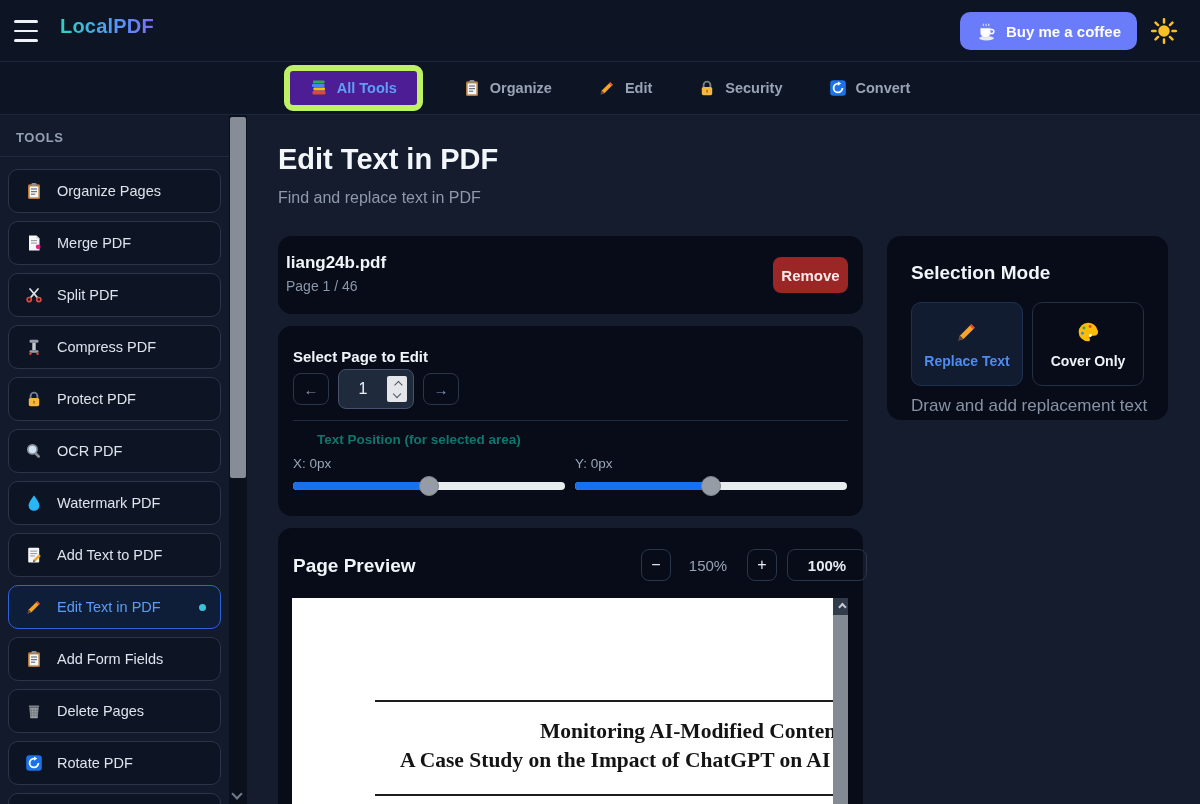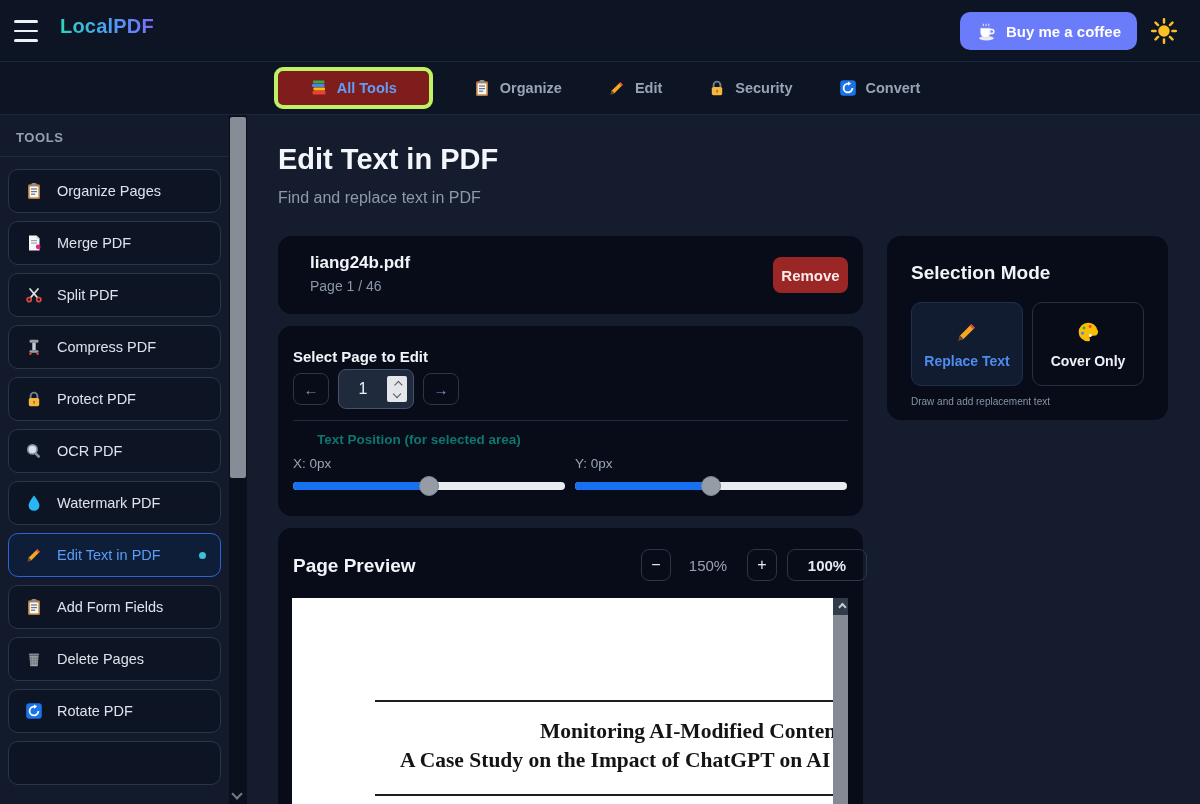--- a/index.html
+++ b/index.html
@@ -15,21 +15,21 @@
           background:linear-gradient(90deg,#2dd4bf 0%,#4f9cf6 55%,#7b6cf6 100%);
           -webkit-background-clip:text; background-clip:text; -webkit-text-fill-color:transparent; color:#4f9cf6; }
   .coffee-btn { position:absolute; right:63px; top:12px; height:38px; padding:15px 16px; background:#6b7cfa; border-radius:10px;
                 display:flex; align-items:center; gap:9px; color:#fff; font-size:15px; font-weight:700; cursor:pointer; }
   .theme-toggle { position:absolute; right:22px; top:17px; width:28px; height:28px; display:flex; align-items:center; justify-content:center; cursor:pointer; }
 
   
   .navbar { position:absolute; left:0; top:62px; width:1200px; height:53px; background:#0d1424; border-bottom:1px solid #1b2639;
             display:flex; align-items:center; justify-content:center; gap:34px; z-index:4; }
   .tab { display:flex; align-items:center; gap:9px; color:#98a4b6; font-size:14.5px; font-weight:600; cursor:pointer; padding:8px 6px; }
-  .tab.active { border:4px solid #bef264; background:#7f1d1d; border-radius:9px; padding:8px 32px; color:#5f9ef7; }
+  .tab.active { border:6px solid #bef264; background:#4c1d95; border-radius:9px; padding:8px 20px; color:#5f9ef7; }
 
   
   .sidebar { position:absolute; left:0; top:115px; width:229px; height:689px; background:#121a2b; overflow:hidden; }
   .sidebar-title { padding:15px 16px 11px; font-size:13px; font-weight:700; letter-spacing:.6px; color:#93a0b4; border-bottom:1px solid #1e2a3e; }
   .tool-list { padding:12px 8px; display:flex; flex-direction:column; gap:8px; }
   .tool-item { height:44px; border:1px solid #2a3548; background:#0d1524; border-radius:10px; display:flex; align-items:center;
                padding:0 14px 0 16px; gap:14px; font-size:14.5px; font-weight:500; color:#dde3ec; cursor:pointer; flex:0 0 44px; }
   .tool-item.active { border:1px solid #2e63d8; background:#0f1e38; color:#5b9cf6; }
   .tool-item .dot { width:7px; height:7px; border-radius:50%; background:#3ec1d5; margin-left:auto; }
 
@@ -40,21 +40,21 @@
   .side-scroll .chev-down { position:absolute; left:4px; bottom:6px; transform:rotate(-45deg); }
 
   
   .main { position:absolute; left:247px; top:115px; width:953px; height:689px; background:#141c2d; overflow:hidden; }
   .page-title { position:absolute; left:31px; top:28px; font-size:29px; font-weight:800; color:#f3f6fa; }
   .page-subtitle { position:absolute; left:31px; top:74px; font-size:16px; color:#8e99ab; }
 
   .card { position:absolute; background:#070c18; border-radius:14px; }
 
   
-  .file-card { left:31px; top:121px; width:585px; height:78px; padding:17px 32px; }
+  .file-card { left:31px; top:121px; width:585px; height:78px; padding:17px 8px; }
   .file-name { font-size:17px; font-weight:700; color:#f1f5f9; }
   .file-pages { margin-top:5px; font-size:14px; color:#8b96a8; }
   .remove-btn { position:absolute; right:15px; top:21px; width:75px; height:36px; background:#9b2626; border:none; border-radius:8px;
                 color:#fbe9e9; font-size:15px; font-weight:600; font-family:inherit; cursor:pointer; }
 
   
   .select-card { left:31px; top:211px; width:585px; height:190px; padding:0 15px; }
   .select-title { position:absolute; left:15px; top:22px; font-size:15px; font-weight:700; color:#f1f5f9; }
   .pg-btn { position:absolute; width:36px; height:32px; top:47px; background:transparent; border:1px solid #2b3648; border-radius:8px;
             color:#8b96a5; font-size:15px; font-family:inherit; cursor:pointer; }
@@ -99,21 +99,21 @@
   .doc-scroll .up-btn i { display:block; width:6px; height:6px; border-left:2px solid #c7cdd6; border-bottom:2px solid #c7cdd6; transform:rotate(135deg) translate(-1px,-1px); }
 
   
   .mode-card { left:640px; top:121px; width:281px; height:184px; padding:6px 24px; }
   .mode-title { position:absolute; left:24px; top:26px; font-size:19px; font-weight:800; color:#f1f5f9; }
   .mode-options { position:absolute; left:24px; top:66px; display:flex; gap:9px; }
   .mode-btn { width:112px; height:84px; border-radius:10px; border:1px solid #242f42; background:transparent; cursor:pointer;
               display:flex; flex-direction:column; align-items:center; justify-content:center; gap:9px;
               color:#eef2f7; font-size:14px; font-weight:600; font-family:inherit; }
   .mode-btn.active { background:#121c31; border-color:#1f2f50; color:#4e8cf0; }
-  .mode-caption { position:absolute; left:24px; top:160px; font-size:10px; color:#8793a5; }
+  .mode-caption { position:absolute; left:24px; top:160px; font-size:17px; color:#8793a5; }
 
   .icon { display:inline-flex; width:18px; height:18px; align-items:center; justify-content:center; flex:0 0 auto; }
   .icon svg { width:100%; height:100%; }
   .icon-lg { width:24px; height:24px; }
   .icon-coffee { width:21px; height:21px; }
   .icon-sun { width:26px; height:26px; }
 </style>
 </head>
 <body>
 
@@ -275,20 +275,33 @@
           </span>
         <span>OCR PDF</span>
       </div>
       <div class="tool-item">
         <span class="icon">
             <svg viewBox="0 0 18 18">
               <path d="M9 1.5 C9 1.5 3.6 8 3.6 11.4 a5.4 5.4 0 0 0 10.8 0 C14.4 8 9 1.5 9 1.5 Z" fill="#29b6f6"></path>
             </svg>
           </span>
         <span>Watermark PDF</span>
+      </div>
+      <div class="tool-item">
+        <span class="icon">
+            <svg viewBox="0 0 18 18">
+              <rect x="3.2" y="1.8" width="11" height="14.6" rx="1" fill="#f5f6f7"></rect>
+              <rect x="5.2" y="4.6" width="7" height="1.1" fill="#9aa0a6"></rect>
+              <rect x="5.2" y="7" width="7" height="1.1" fill="#9aa0a6"></rect>
+              <rect x="5.2" y="9.4" width="4.6" height="1.1" fill="#9aa0a6"></rect>
+              <path d="M8.6 13.6 L14 8.2 L15.8 10 L10.4 15.4 Z" fill="#f6a623"></path>
+              <path d="M8.6 13.6 L10.4 15.4 L8.1 16 Z" fill="#4b3a33"></path>
+            </svg>
+          </span>
+        <span>Add Text to PDF</span>
       </div>
       <div class="tool-item active">
         <span class="icon">
             <svg viewBox="0 0 18 18">
               <path d="M2.6 15.4 L3.8 11.6 L12.2 3.2 L14.8 5.8 L6.4 14.2 Z" fill="#f6a623"></path>
               <path d="M12.2 3.2 L14.8 5.8 L13.6 7 L11 4.4 Z" fill="#e4483f"></path>
               <path d="M2.6 15.4 L3.8 11.6 L6.4 14.2 Z" fill="#5f4339"></path>
             </svg>
           </span>
         <span>Edit Text in PDF</span>

